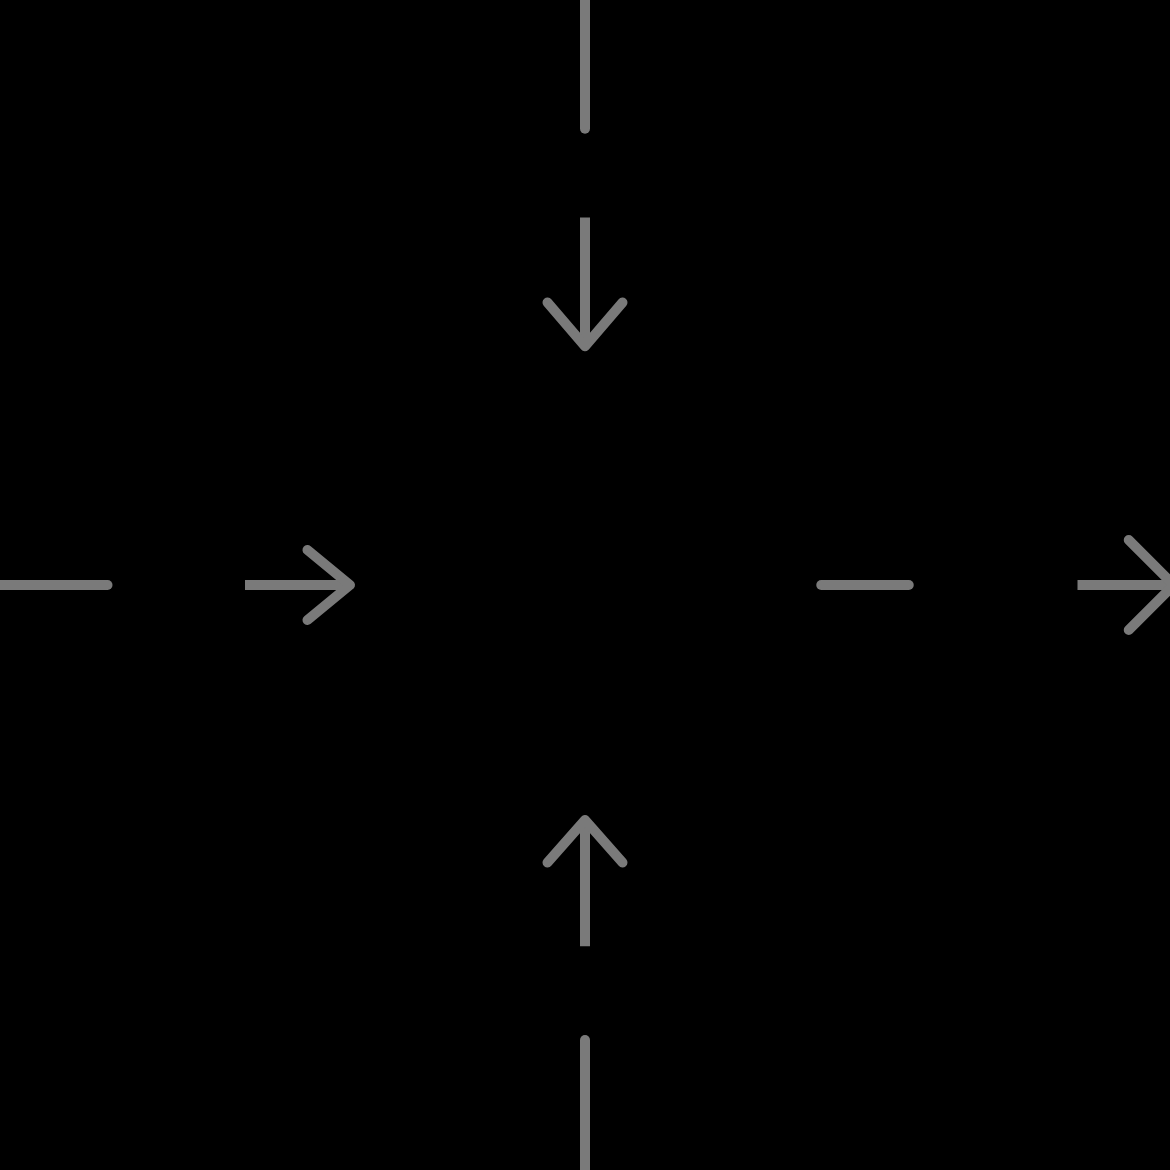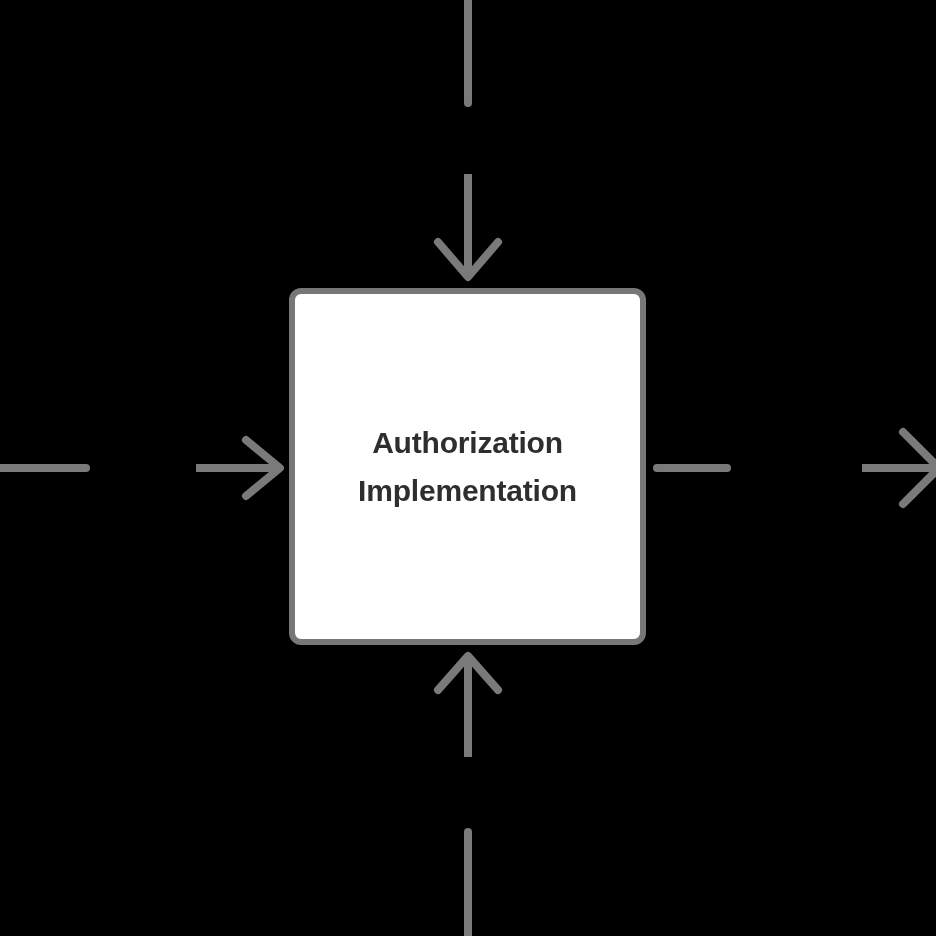--- a/index.html
+++ b/index.html
@@ -84,20 +84,14 @@
       <polyline points="438,690 468,656 498,690" fill="none" stroke="#7a7a7a" stroke-width="8" stroke-linecap="round" stroke-linejoin="round"></polyline>
     </g>
 
     <g>
       <line x1="862" y1="468" x2="936" y2="468" stroke="#7a7a7a" stroke-width="8" stroke-linecap="butt"></line>
       <polyline points="903,432 939,468 903,504" fill="none" stroke="#7a7a7a" stroke-width="8" stroke-linecap="round" stroke-linejoin="round"></polyline>
     </g>
 
   </svg>
 
-  <div class="node-box">
-    <div class="node-label">
-      <span class="line">Authorization</span>
-      <span class="line">Implementation</span>
-    </div>
-  </div>
 
 </div>
 
 </body></html>

